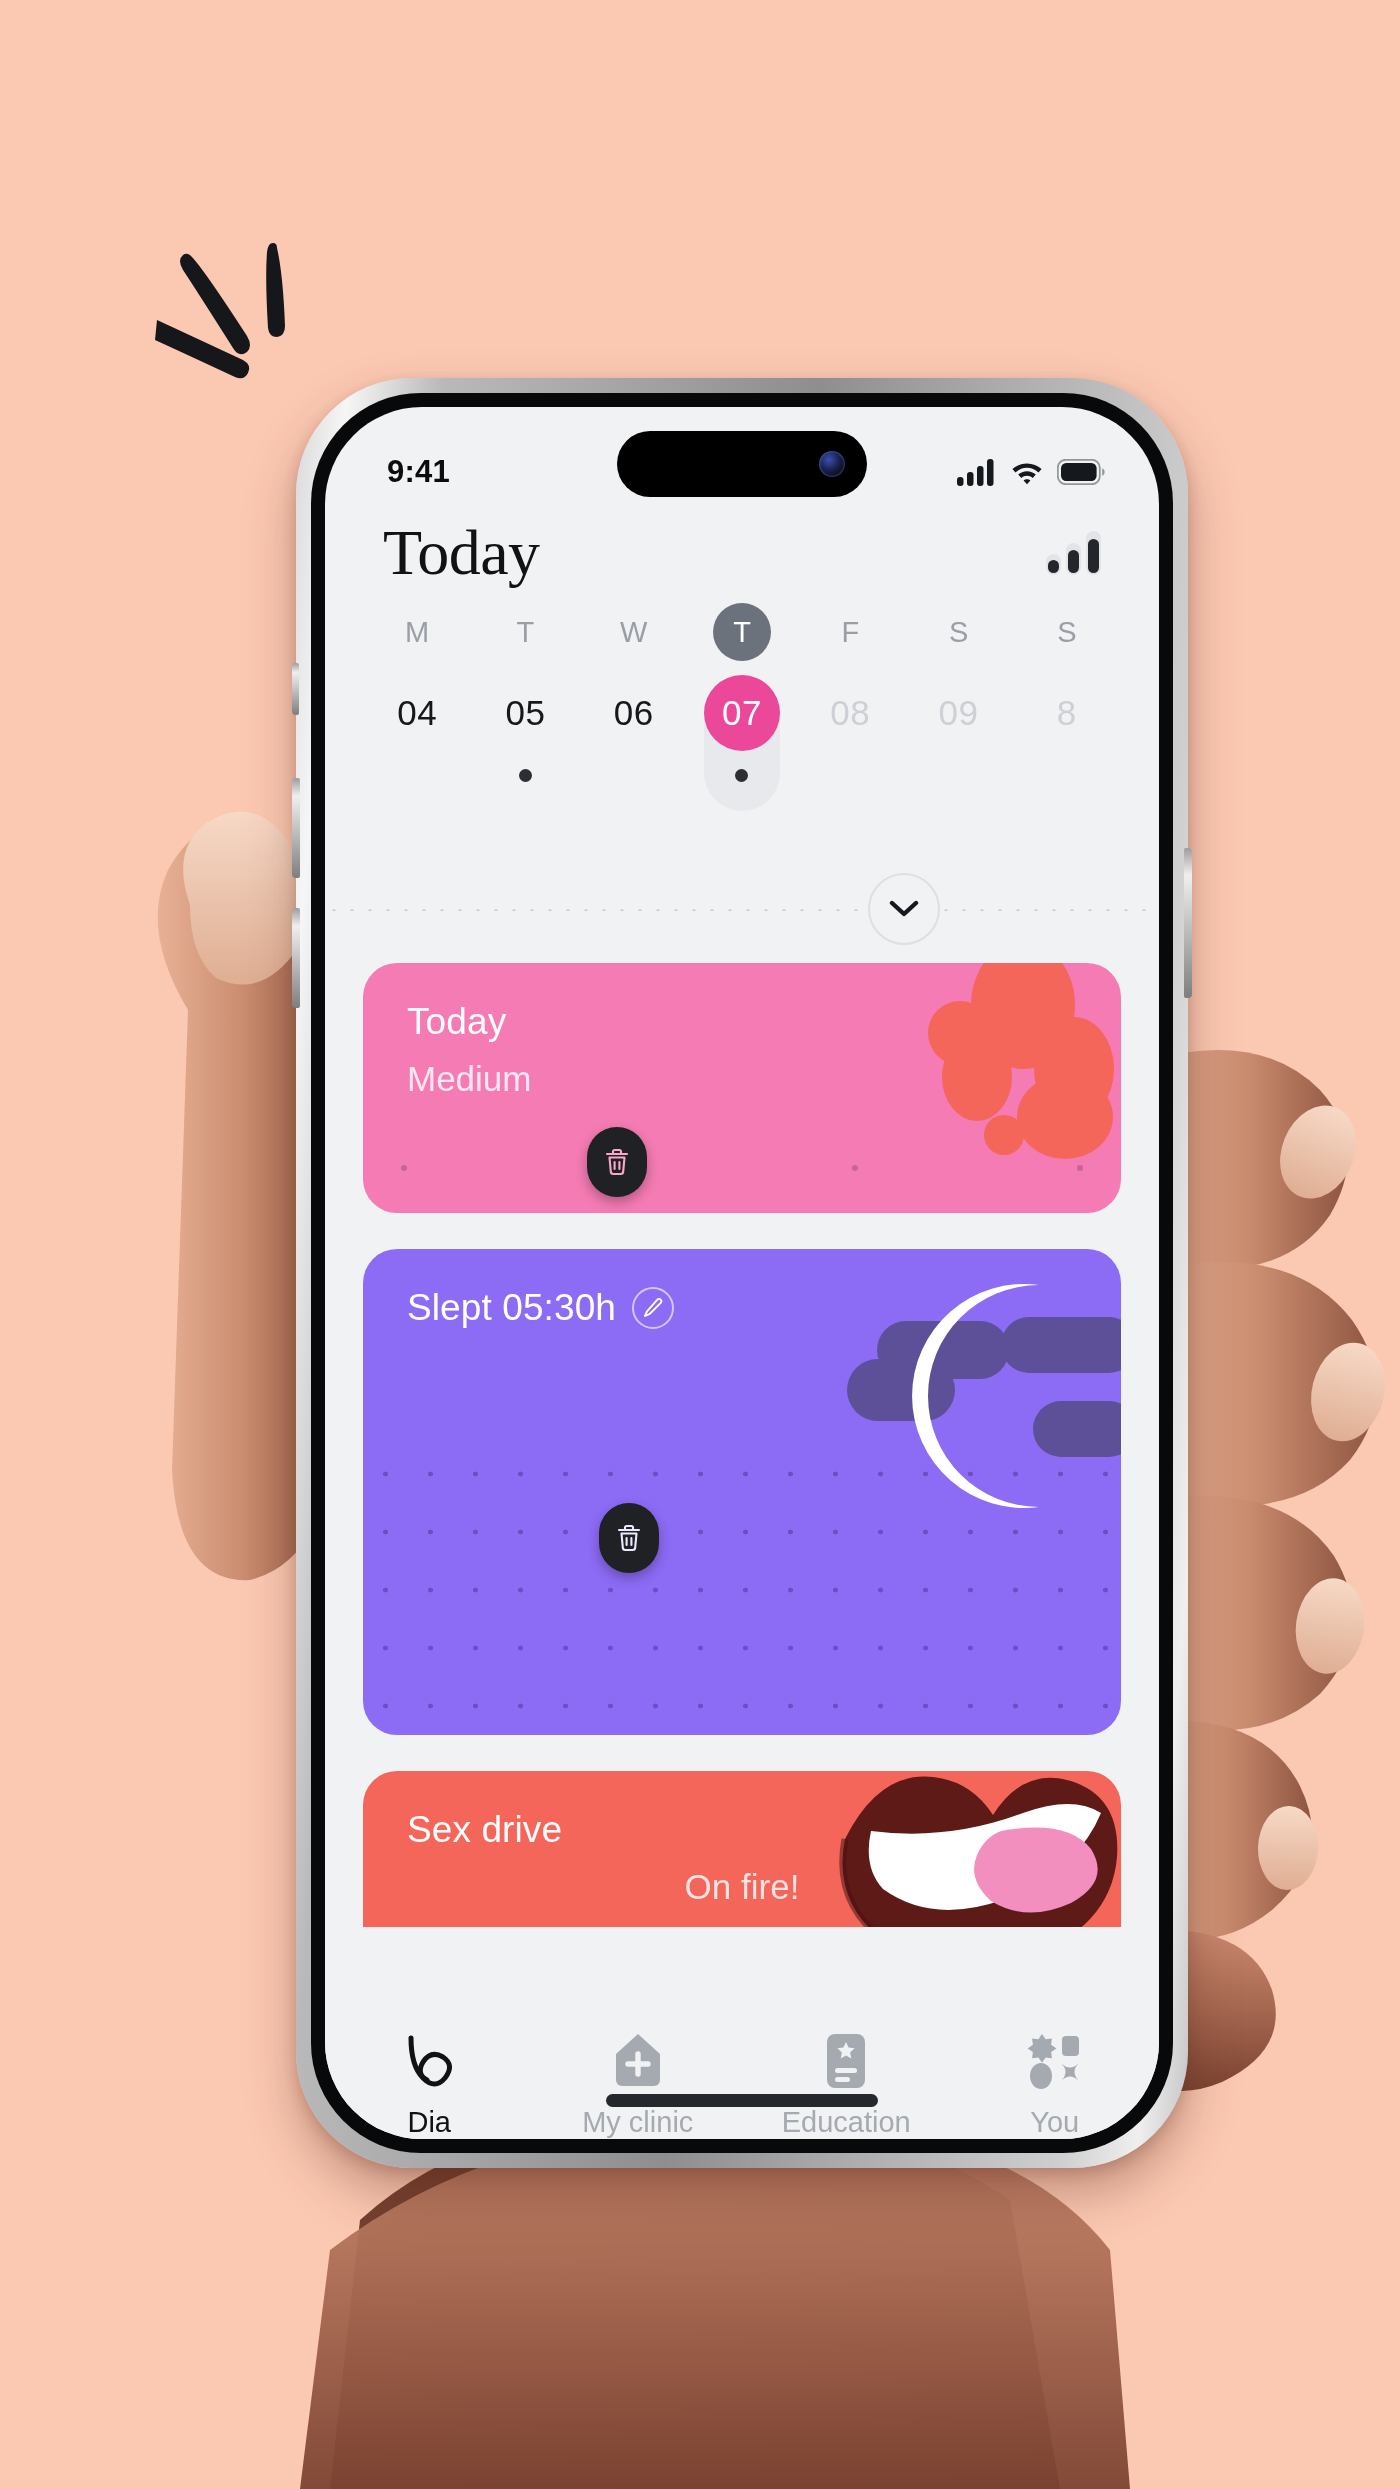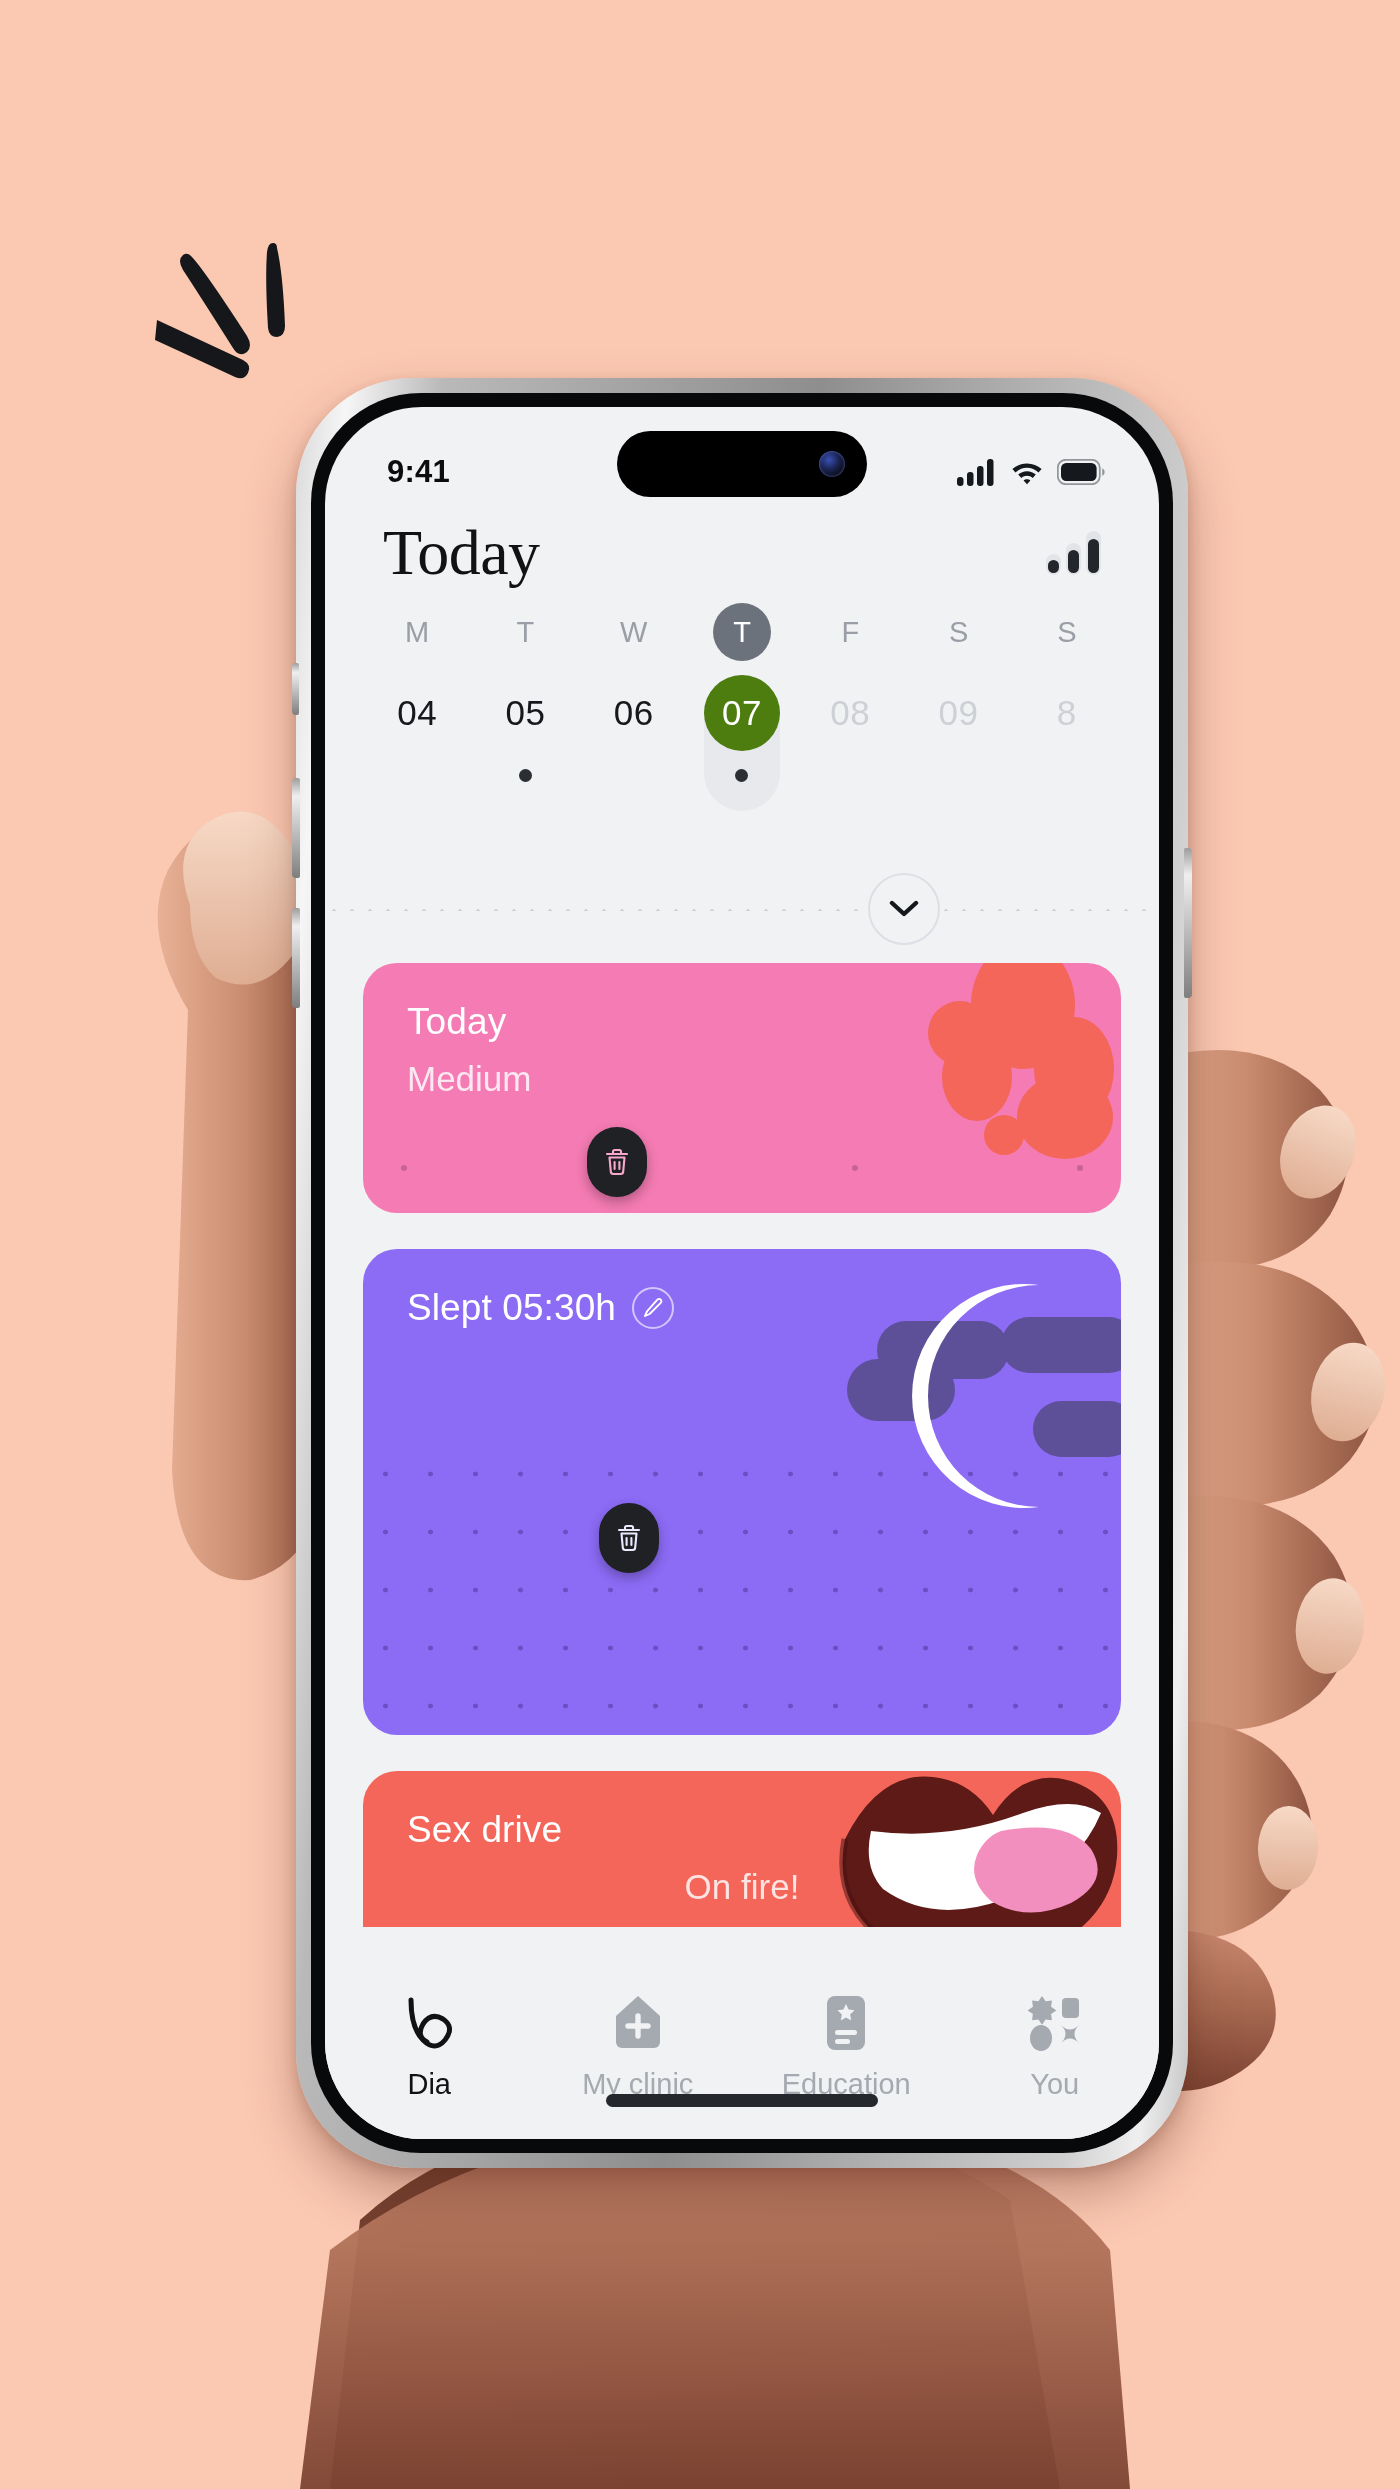--- a/index.html
+++ b/index.html
@@ -97,21 +97,21 @@
 
   .daywrap{ margin-top:14px; width:76px; height:136px; display:flex; flex-direction:column;
             align-items:center; border-radius:38px; position:relative; }
   .daywrap.sel{ background:#E8E9EC; }
   .daynum{
     font-size:35px; color:#cdd0d5; width:76px; height:76px;
     display:flex; align-items:center; justify-content:center; border-radius:50%;
     letter-spacing:.5px;
   }
   .daynum.past{ color:#16181c; }
-  .daynum.sel{ background:#4d7c0f; color:#fff;text-align:center; }
+  .daynum.sel{ background:#ec4899; color:#fff;text-align:center; }
   .dot{ width:13px; height:13px; border-radius:50%; background:#2b2e33; margin-top:18px; }
   .dot.hidden{ visibility:hidden; }
 
   
   .divider{
     position:absolute; top:502px; left:0; right:0; height:2px;
     background-image:radial-gradient(circle, #cfd2d7 1.6px, transparent 1.7px);
     background-size:18px 4px; background-repeat:repeat-x; background-position:0 0;
     z-index:5;
   }
@@ -169,21 +169,21 @@
   .card-peek{
     position:absolute; left:38px; right:38px; top:1110px;
     height:40px; border-radius:34px 34px 0 0; background:#5FA8DC;
     z-index:4;
   }
 
   
   .tabbar{
     position:absolute; left:0; right:0; bottom:0; height:212px;
     background:#F1F2F4; z-index:8;
-    display:flex; align-items:center; padding-top:26px;
+    display:flex; align-items:flex-end; padding-top:26px;
   }
   .tab{ flex:1; display:flex; flex-direction:column; align-items:center; gap:14px; }
   .tab-ico{ height:62px; display:flex; align-items:center; justify-content:center; }
   .tab-label{ font-size:29px; color:#A5A9B0; }
   .tab.active .tab-label{ color:#111214; }
 
   .home-ind{
     position:absolute; bottom:32px; left:50%; transform:translateX(-50%);
     width:272px; height:13px; border-radius:8px; background:#25282c; z-index:9;
   }

